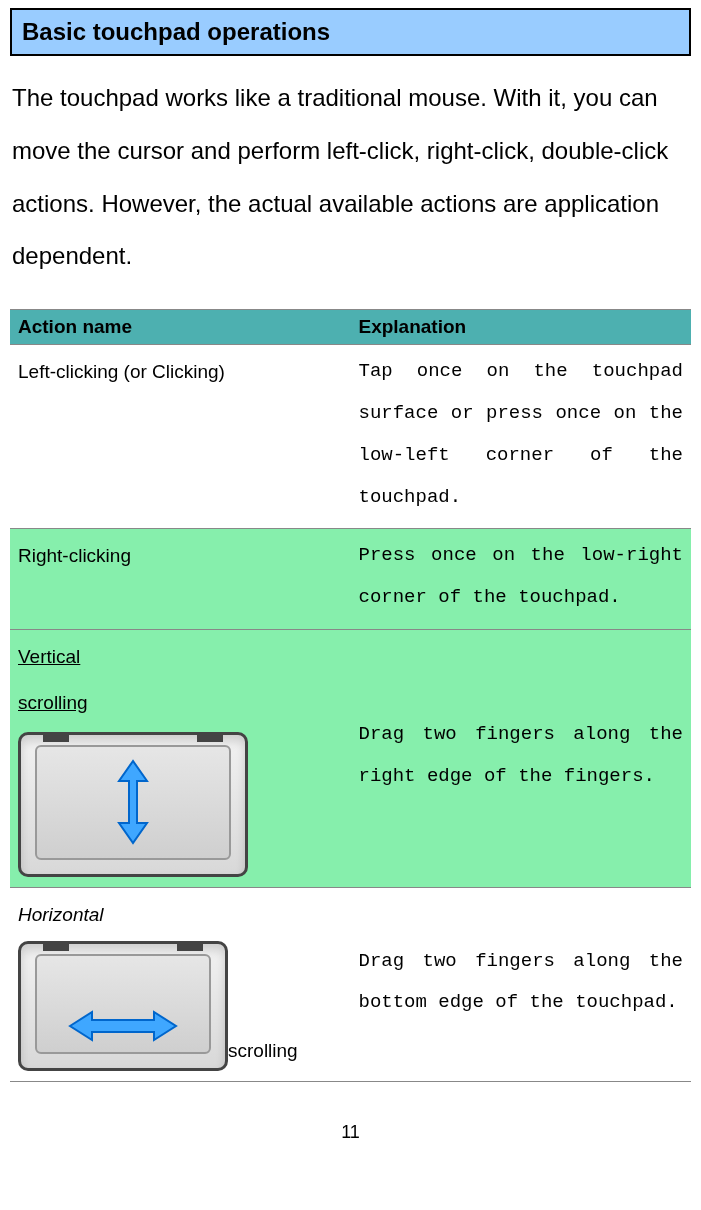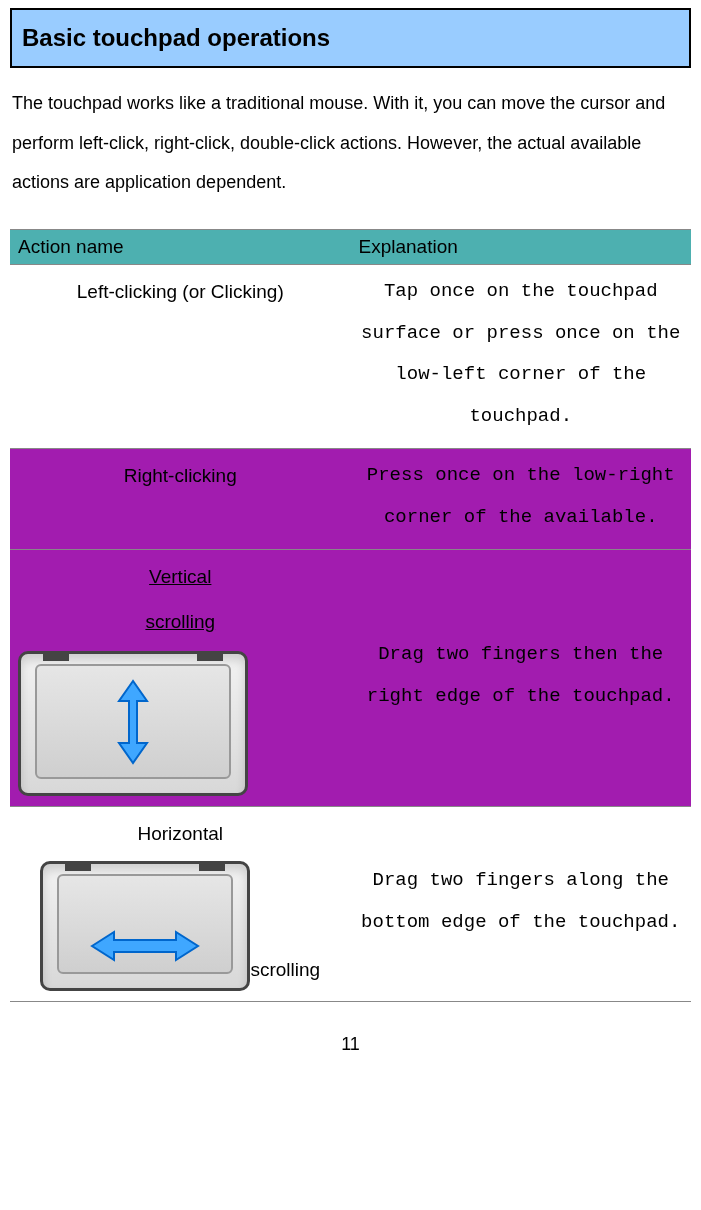--- a/index.html
+++ b/index.html
@@ -10,65 +10,64 @@
     background: #fff;
     width: 701px;
     color: #000;
   }
   .page {
     padding: 8px 10px 20px 10px;
   }
   .section-header {
     background: #99ccff;
     border: 2px solid #000;
-    padding: 14px 10px;
+    padding: 8px 10px;
     font-size: 24px;
     font-weight: bold;
     margin-bottom: 16px;
   }
   .intro {
-    font-size: 18px;
+    font-size: 24px;
     line-height: 2.2;
     margin: 10px 2px 26px 2px;
   }
   table.actions {
     width: 100%;
     border-collapse: collapse;
     font-size: 19px;
   }
   table.actions th {
     background: #4db0b0;
     color: #000;
     text-align: left;
-    font-weight: normal;
+    font-weight: bold;
     padding: 6px 8px;
     border-top: 1px solid #888;
     border-bottom: 1px solid #888;
     font-size: 19px;
     margin-left: 27px;
   }
   table.actions th.col-action { width: 50%; }
   table.actions td {
     padding: 6px 8px 10px 8px;
     vertical-align: top;
     border-bottom: 1px solid #888;
     line-height: 2.2;
-    text-align: center;
   }
   tr.alt td {
-    background: #a21caf;
+    background: #86efac;
   }
   td.explain {
     text-align: justify;
     font-family: Liberation Mono, monospace;
   }
   .page-num {
     text-align: center;
     font-size: 18px;
-    margin-top: 32px;
+    margin-top: 40px;
   }
   
   .tp-illus {
     display: block;
     margin-top: 8px;
   }
   .tp-outer {
     width: 230px;
     height: 145px;
     border: 3px solid #444;
@@ -108,21 +107,21 @@
     transform: translateX(-50%);
   }
   svg.arrow { display: block; }
   .vs-cell-label {
     display: block;
     margin-bottom: 4px;
     text-decoration: underline;
   }
   
   .hz-wrap { }
-  .hz-label1 { display:block; }
+  .hz-label1 { display:block;font-style:italic; }
   .hz-img { display:inline-block; vertical-align:bottom; margin:6px 0 0 0; }
   .hz-label2 { display:inline-block; vertical-align:bottom; margin-left:0; }
 </style>
 </head>
 <body>
 
 <div class="page">
 
   <div class="section-header">Basic touchpad operations</div>
 
@@ -136,21 +135,21 @@
       </tr>
     </thead>
     <tbody>
       <tr>
         <td>Left-clicking (or Clicking)</td>
         <td class="explain">Tap once on the touchpad surface or press once on the low-left corner of the touchpad.</td>
       </tr>
 
       <tr class="alt">
         <td>Right-clicking</td>
-        <td class="explain">Press once on the low-right corner of the available.</td>
+        <td class="explain">Press once on the low-right corner of the touchpad.</td>
       </tr>
 
 
       <tr class="alt">
         <td>
           <span class="vs-cell-label">Vertical</span>
           <span class="vs-cell-label">scrolling</span>
           <div class="tp-illus">
             <div class="tp-outer">
               <div class="tp-hinge-l"></div>
@@ -158,21 +157,21 @@
               <div class="tp-inner">
                 <div class="arrow-v">
                   <svg class="arrow" width="48" height="86" viewBox="0 0 48 86">
                     <polygon points="24,2 10,22 20,22 20,64 10,64 24,84 38,64 28,64 28,22 38,22" fill="#3fa7ff" stroke="#0066cc" stroke-width="2"></polygon>
                   </svg>
                 </div>
               </div>
             </div>
           </div>
         </td>
-        <td class="explain" style="vertical-align:middle;">Drag two fingers then the right edge of the  touchpad.</td>
+        <td class="explain" style="vertical-align:middle;">Drag two fingers along the right edge of the  fingers.</td>
       </tr>
 
       <tr>
         <td>
           <div class="hz-wrap">
             <span class="hz-label1">Horizontal</span>
             <span class="hz-img">
               <div class="tp-illus" style="margin-top:0;">
                 <div class="tp-outer" style="width:210px;height:130px;">
                   <div class="tp-hinge-l"></div>

